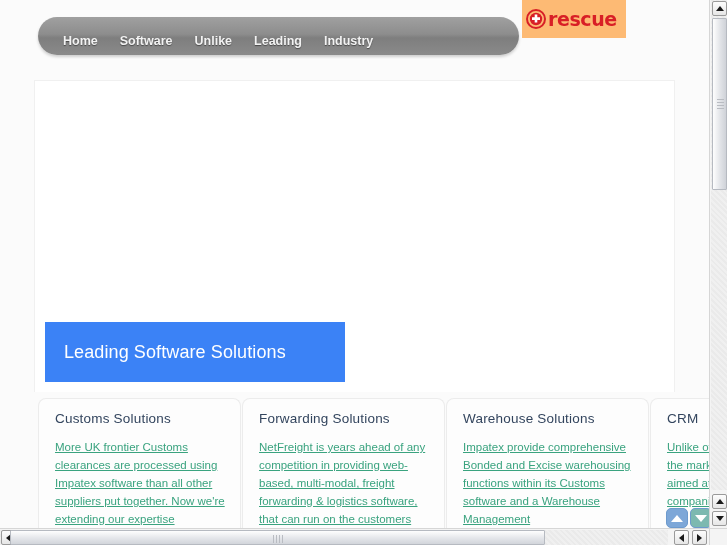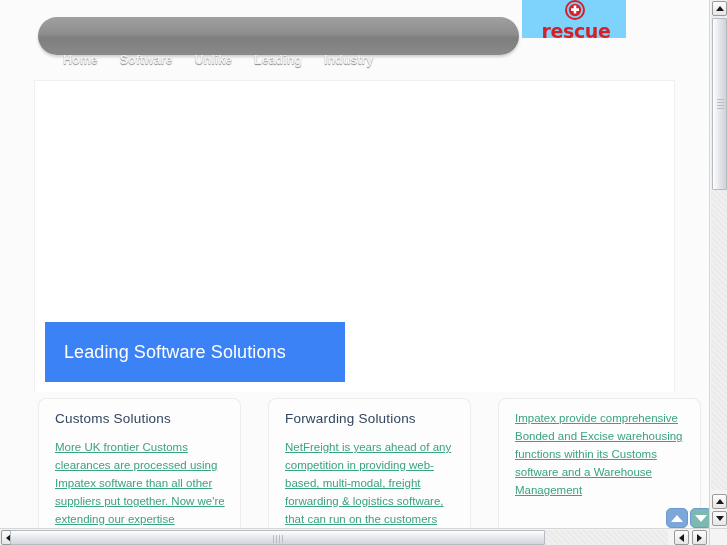--- a/index.html
+++ b/index.html
@@ -44,45 +44,43 @@
     width: 481px; height: 38px;
     border-radius: 19px;
     background: linear-gradient(to bottom, #a0a0a0 0%, #8d8d8d 45%, #7e7e7e 55%, #8a8a8a 100%);
     box-shadow: 0 2px 3px rgba(0,0,0,0.18);
   }
   #nav {
     position: absolute;
     left: 0; top: 0;
     height: 48px;
     display: flex;
-    align-items: flex-start;
+    align-items: center;
     padding-left: 14px;
-    margin-top: 24px;
   }
   .nav-item {
     color: #f2f2f2;
     font-size: 12.5px;
     font-weight: bold;
     padding: 0 11px;
     line-height: 38px;
     text-shadow: 0 1px 1px rgba(0,0,0,0.45);
     cursor: pointer;
     white-space: nowrap;
   }
 
   
   #logo {
     position: absolute;
     left: 522px; top: 0px;
     width: 104px; height: 38px;
-    background: #7dd3fc;
+    background: #fdba74;
     display: flex;
     align-items: center;
     padding-left: 4px;
-    flex-direction: column;
   }
   #logo-mark {
     width: 20px; height: 20px;
     flex: 0 0 20px;
     margin-right: 2px;
   }
   #logo-text {
     color: #d81f26;
     font-size: 19px;
     font-weight: bold;
@@ -118,21 +116,21 @@
     letter-spacing: 0.1px;
   }
 
   
   #cards {
     position: absolute;
     left: 38px; top: 398px;
     width: 690px;
     height: 135px;
     display: flex;
-    gap: 27px;
+    gap: 1px;
   }
   .card {
     width: 203px;
     flex: 0 0 203px;
     height: 135px;
     background: #fdfdfd;
     border: 1px solid #ececec;
     border-bottom: none;
     border-radius: 8px 8px 0 0;
     padding: 10px 14px 0 16px;
@@ -326,20 +324,21 @@
         <div class="card-title">Customs Solutions</div>
         <div class="card-body">More UK frontier Customs clearances are processed using Impatex software than all other suppliers put together. Now we're extending our expertise</div>
       </div>
 
       <div class="card">
         <div class="card-title">Forwarding Solutions</div>
         <div class="card-body">NetFreight is years ahead of any competition in providing web-based, multi-modal, freight forwarding &amp; logistics software, that can run on the customers</div>
       </div>
 
       <div class="card">
+        <div class="card-title">Warehouse Solutions</div>
         <div class="card-body">Impatex provide comprehensive Bonded and Excise warehousing functions within its Customs software and a Warehouse Management</div>
       </div>
 
       <div class="card">
         <div class="card-title">CRM</div>
         <div class="card-body">Unlike other CRM packages on the market, NetFreight CRM is aimed at freight forwarding companies and</div>
       </div>
 
     </div>
 

